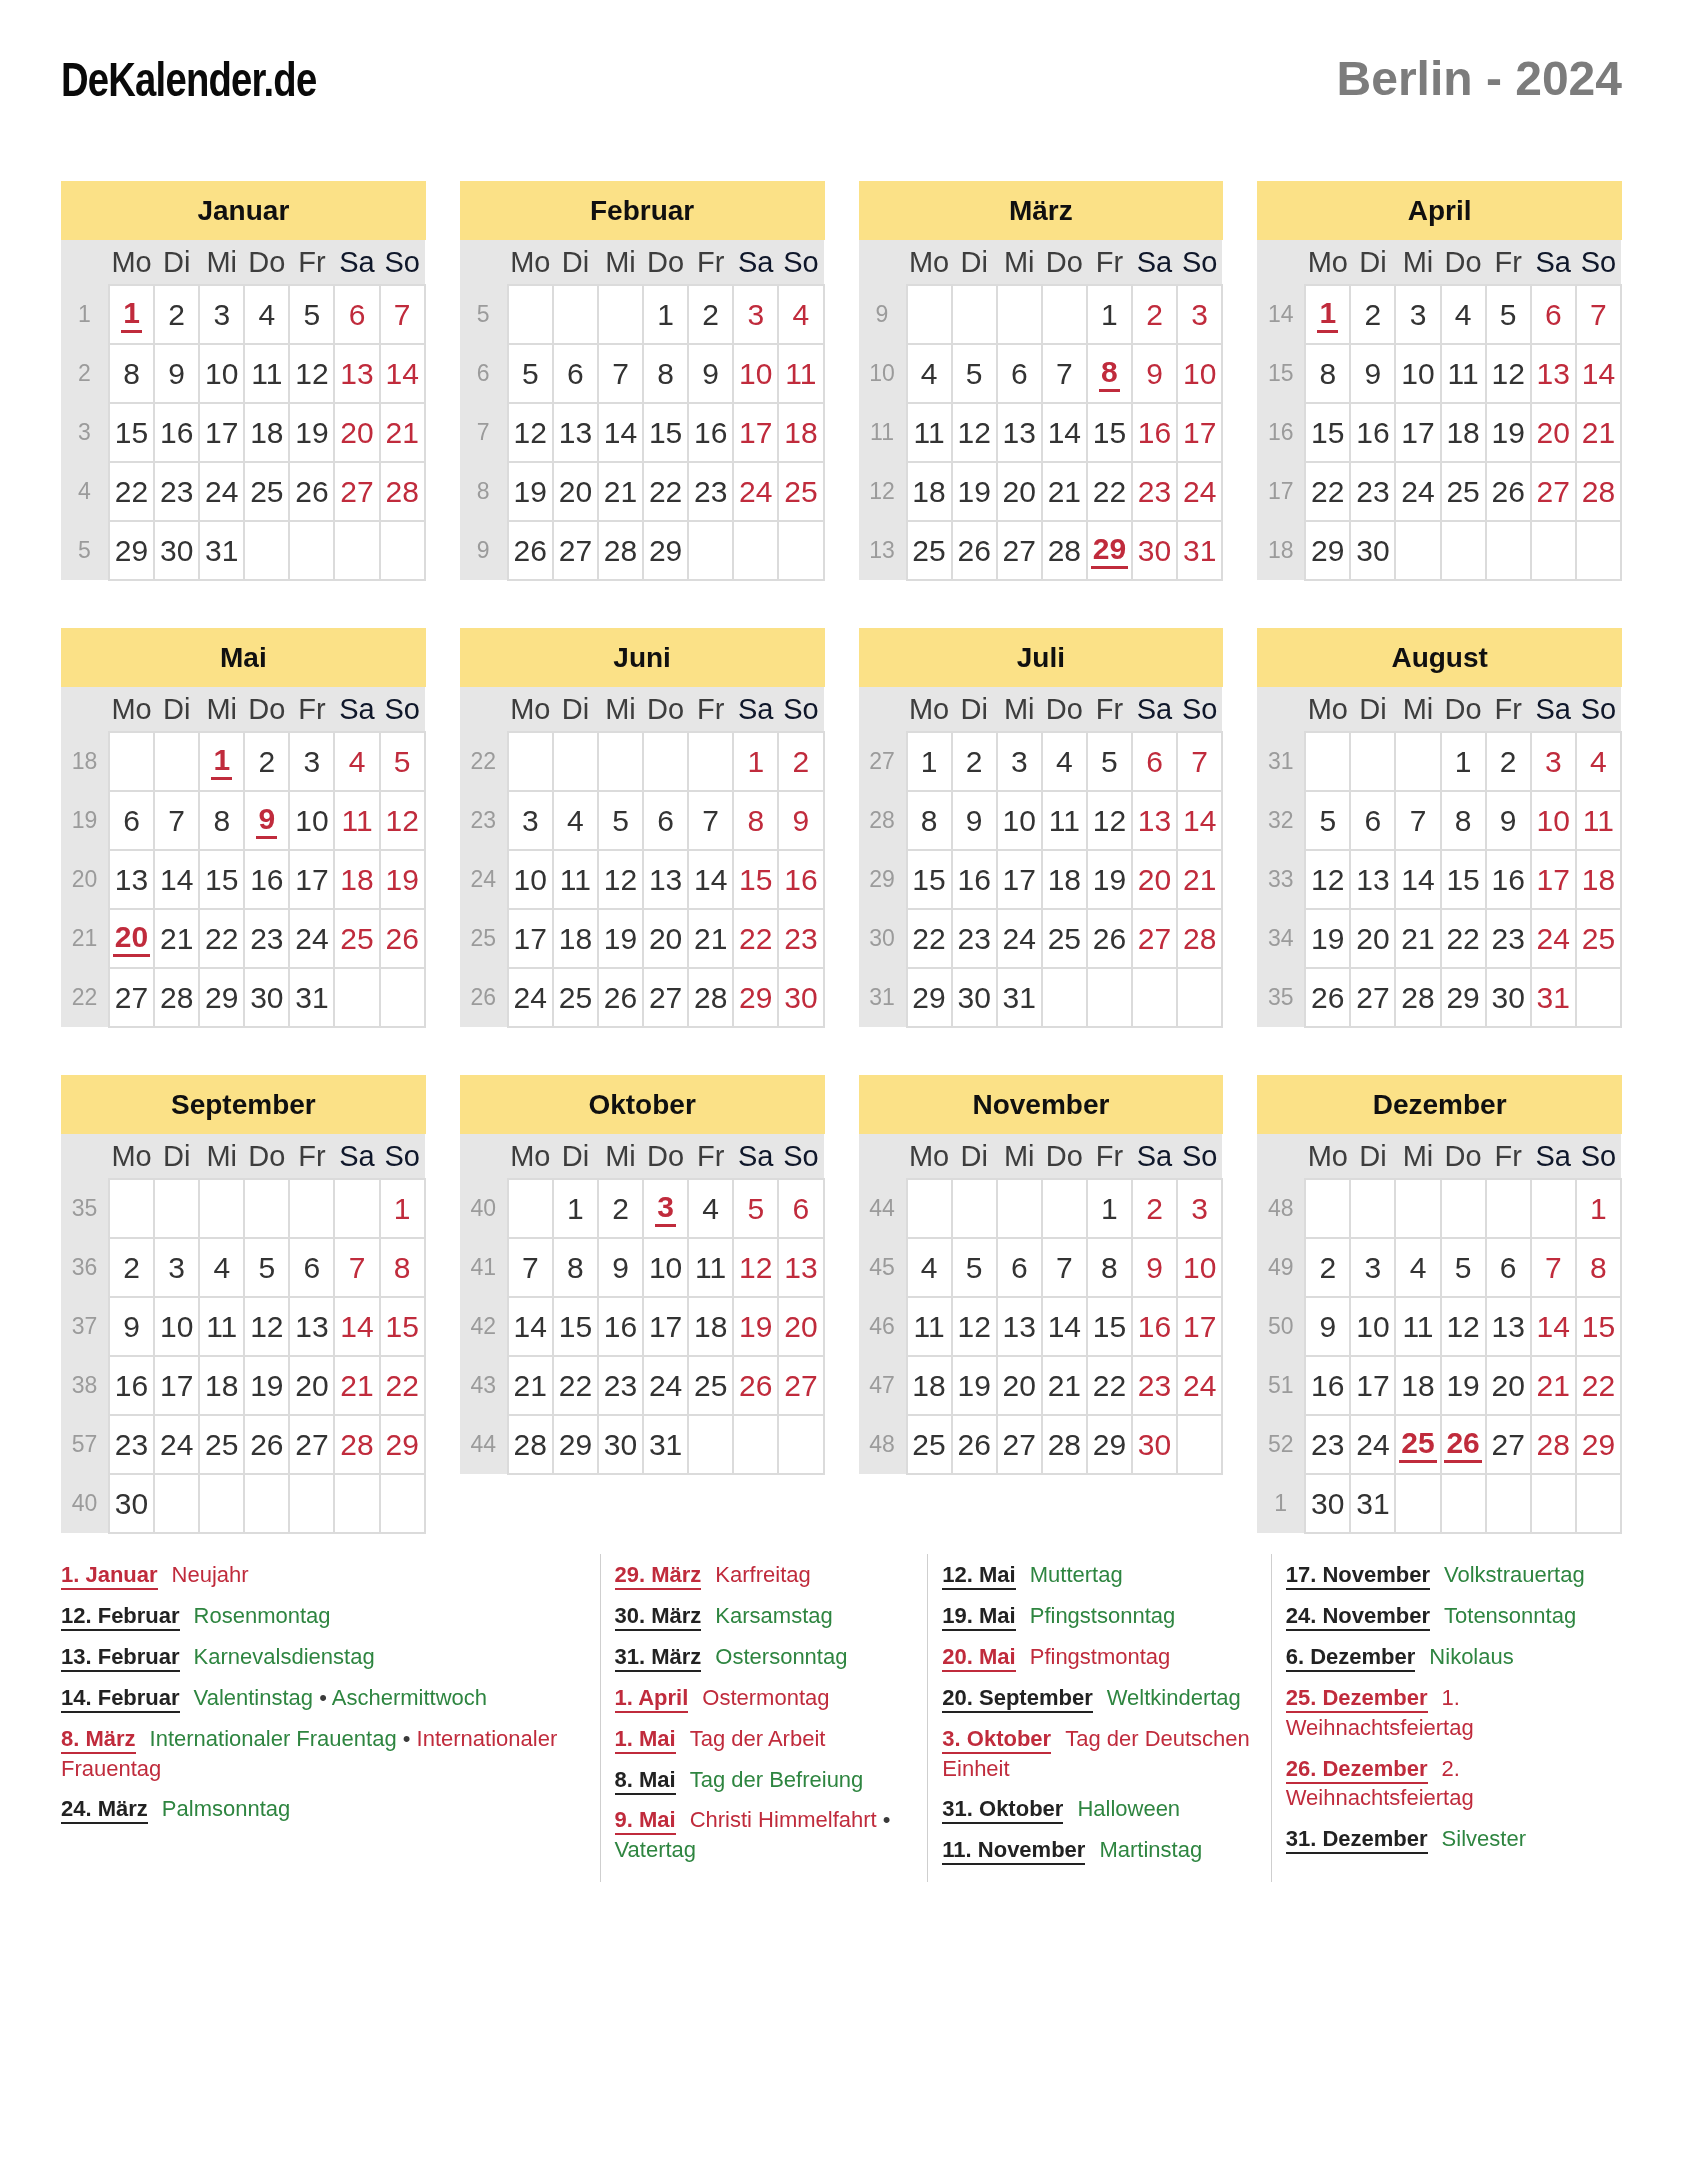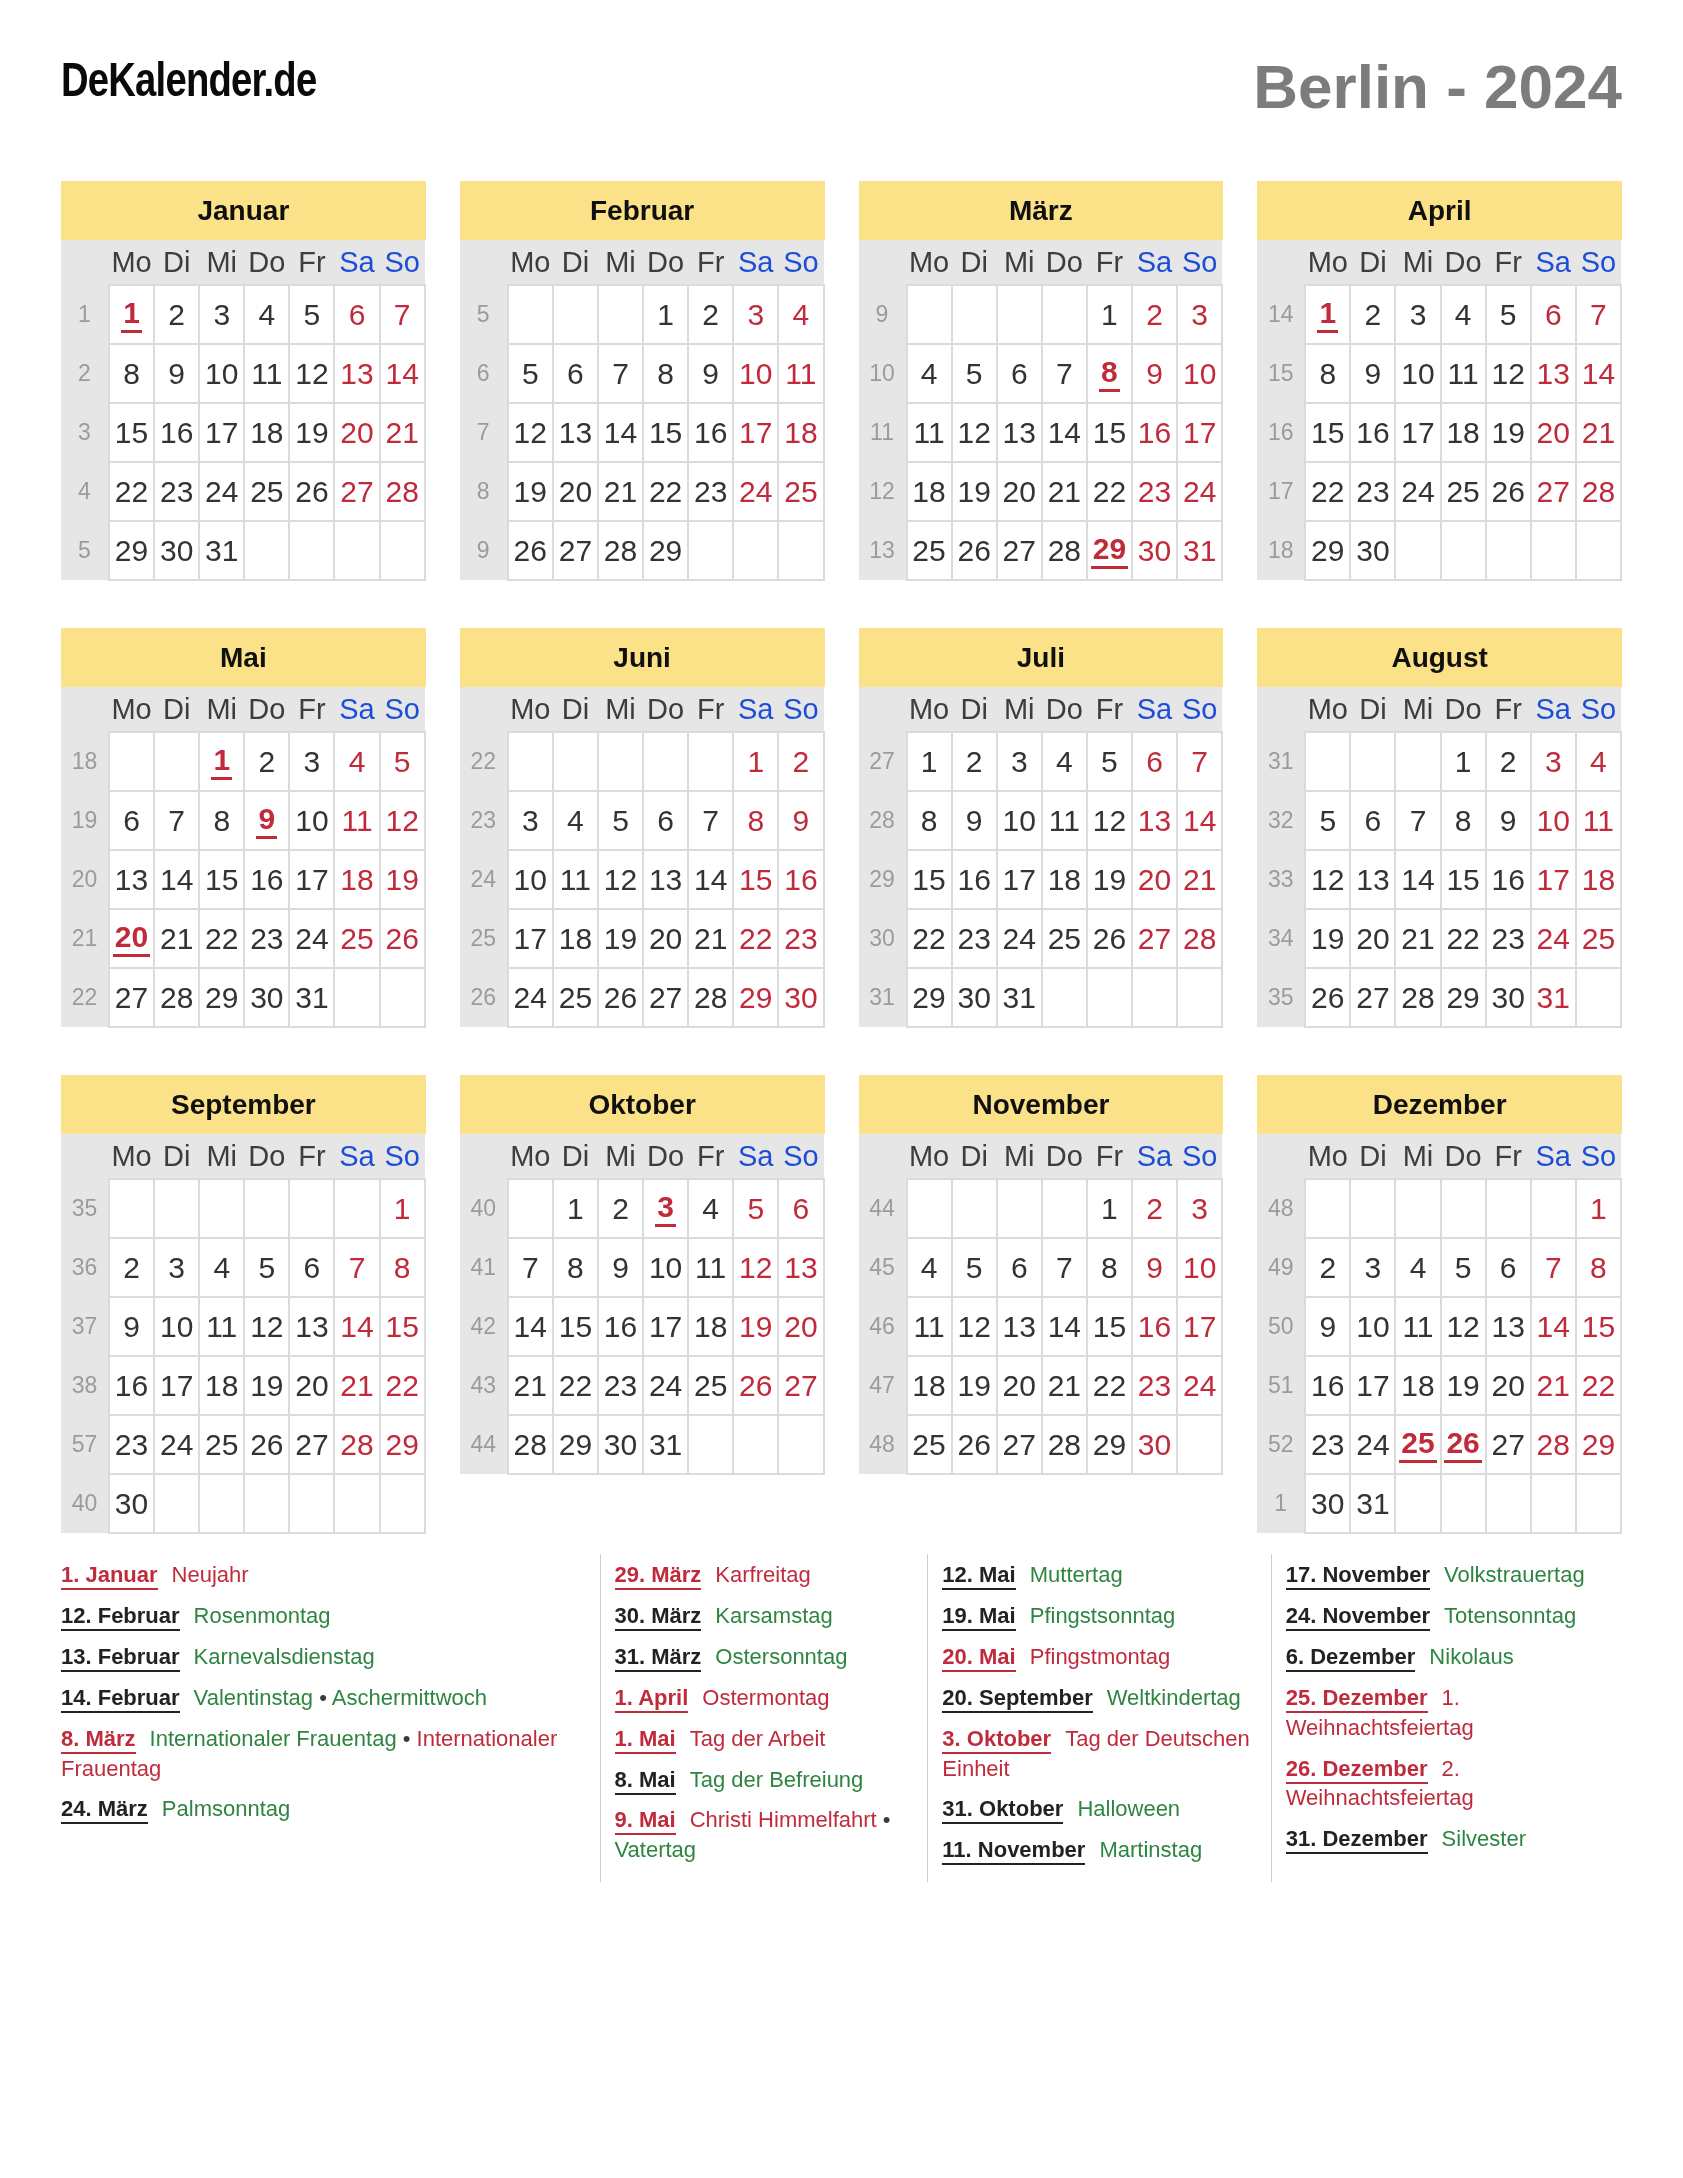--- a/index.html
+++ b/index.html
@@ -6,36 +6,36 @@
   body{
     width:1683px;height:2178px;background:#ffffff;overflow:hidden;
     font-family:"Liberation Sans", sans-serif;color:#333;
   }
   .page{box-sizing:border-box;padding:51px 61px 0;}
   .top{display:flex;justify-content:space-between;align-items:flex-start;height:59px;}
   .logo{
     font-size:49px;font-weight:bold;color:#0a0a0a;white-space:nowrap;
     transform:scaleX(.78);transform-origin:left center;letter-spacing:-1px;
   }
-  .region{font-size:62px;font-weight:bold;color:#7c7c7c;}
+  .region{font-size:48px;font-weight:bold;color:#7c7c7c;}
   .months{
     margin-top:71px;display:grid;grid-template-columns:repeat(4,1fr);
     column-gap:34px;row-gap:47px;align-items:start;
   }
   .m-title{
     background:#FBE187;height:59px;display:flex;align-items:center;justify-content:center;
     font-size:28px;font-weight:bold;color:#101010;
   }
   table.cal{width:100%;border-collapse:collapse;table-layout:fixed;border-radius:28px;}
   .cal col.wkc{width:13.2%;}
   .cal th{
     background:#E6E6E6;height:44px;font-weight:normal;font-size:29px;
     color:#3d3d3d;text-align:center;padding:0;border:none;
   }
-  .cal th.red{color:#1d4ed8;}
+  .cal th.red{color:#0f172a;}
   .cal td{text-align:center;padding:0;}
   .cal td.wk{background:#E6E6E6;font-size:23px;color:#9B9B9B;border:none;}
   .cal td.day{border:2px solid #DBDBDB;background:#fff;height:57px;font-size:30px;color:#333;}
   .cal td.day.we{color:#C02B3C;}
   .cal .hol{
     font-weight:bold;color:#C02B3C;border-bottom:3px solid #C02B3C;
     display:inline-block;line-height:1.05;padding:0 2px 1px;
   }
   .holidays{display:grid;grid-template-columns:34.5% 21% 22% 22.5%;margin-top:20px;}
   .hcol{box-sizing:border-box;padding:6px 26px 6px 0;}

